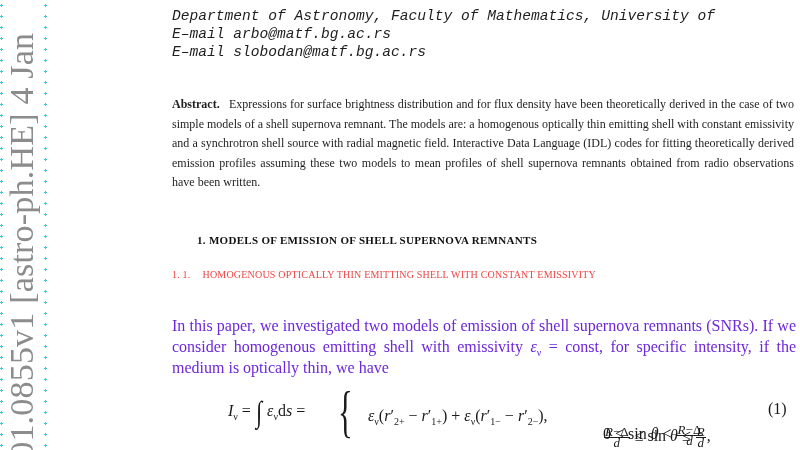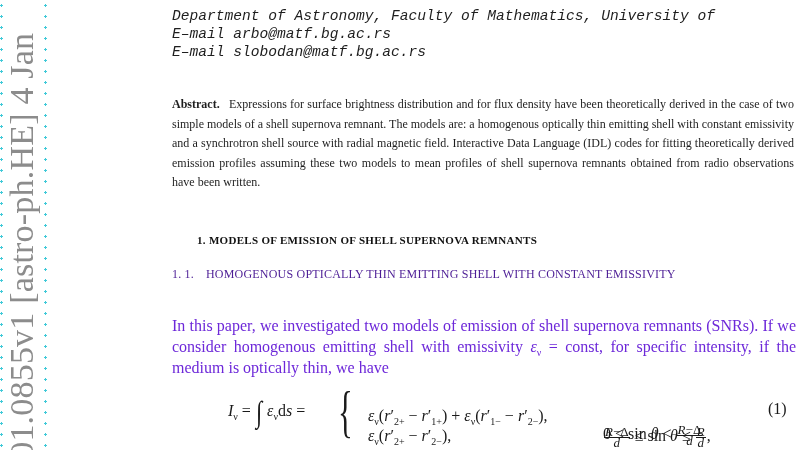--- a/index.html
+++ b/index.html
@@ -88,24 +88,24 @@
     white-space: nowrap;
     color: #111;
   }
 
   .subsection {
     position: absolute;
     left: 172px;
     top: 264px;
     width: 624px;
     font-family: "Liberation Serif", "DejaVu Serif", serif;
-    font-size: 12px;
+    font-size: 10px;
     line-height: 21px;
     letter-spacing: 0.2px;
-    color: #4c1d95;
+    color: #ef4444;
     text-align: justify;
   }
   .subsection .num { margin-right: 12px; }
 
   .body-text {
     position: absolute;
     left: 172px;
     top: 315px;
     width: 624px;
     font-family: "Liberation Serif", "DejaVu Serif", serif;
@@ -207,23 +207,20 @@
 </div>
 
 <div class="equation">
   <div class="eq-lhs">
     <i>I</i><sub>ν</sub> = <span class="int">∫</span> <i>ε</i><sub>ν</sub>d<i>s</i> =
   </div>
   <div class="brace">{</div>
   <div class="case-line case1">
     <i>ε</i><sub>ν</sub>(<i>r</i>′<sub>2+</sub> − <i>r</i>′<sub>1+</sub>) + <i>ε</i><sub>ν</sub>(<i>r</i>′<sub>1−</sub> − <i>r</i>′<sub>2−</sub>),
   </div>
-  <div class="case-line case2">
-    <i>ε</i><sub>ν</sub>(<i>r</i>′<sub>2+</sub> − <i>r</i>′<sub>2−</sub>),
-  </div>
   <div class="case-line cond1">
     0 &lt; sin <i>θ</i> &lt; <span class="frac"><span class="n"><i>R</i>−Δ</span><span class="d">d</span></span>
   </div>
   <div class="case-line cond2">
     <span class="frac"><span class="n"><i>R</i>−Δ</span><span class="d">d</span></span> ≤ sin <i>θ</i> ≤ <span class="frac"><span class="n"><i>R</i></span><span class="d">d</span></span>,
   </div>
   <div class="eqnum">(1)</div>
 </div>
 
 </body></html>

